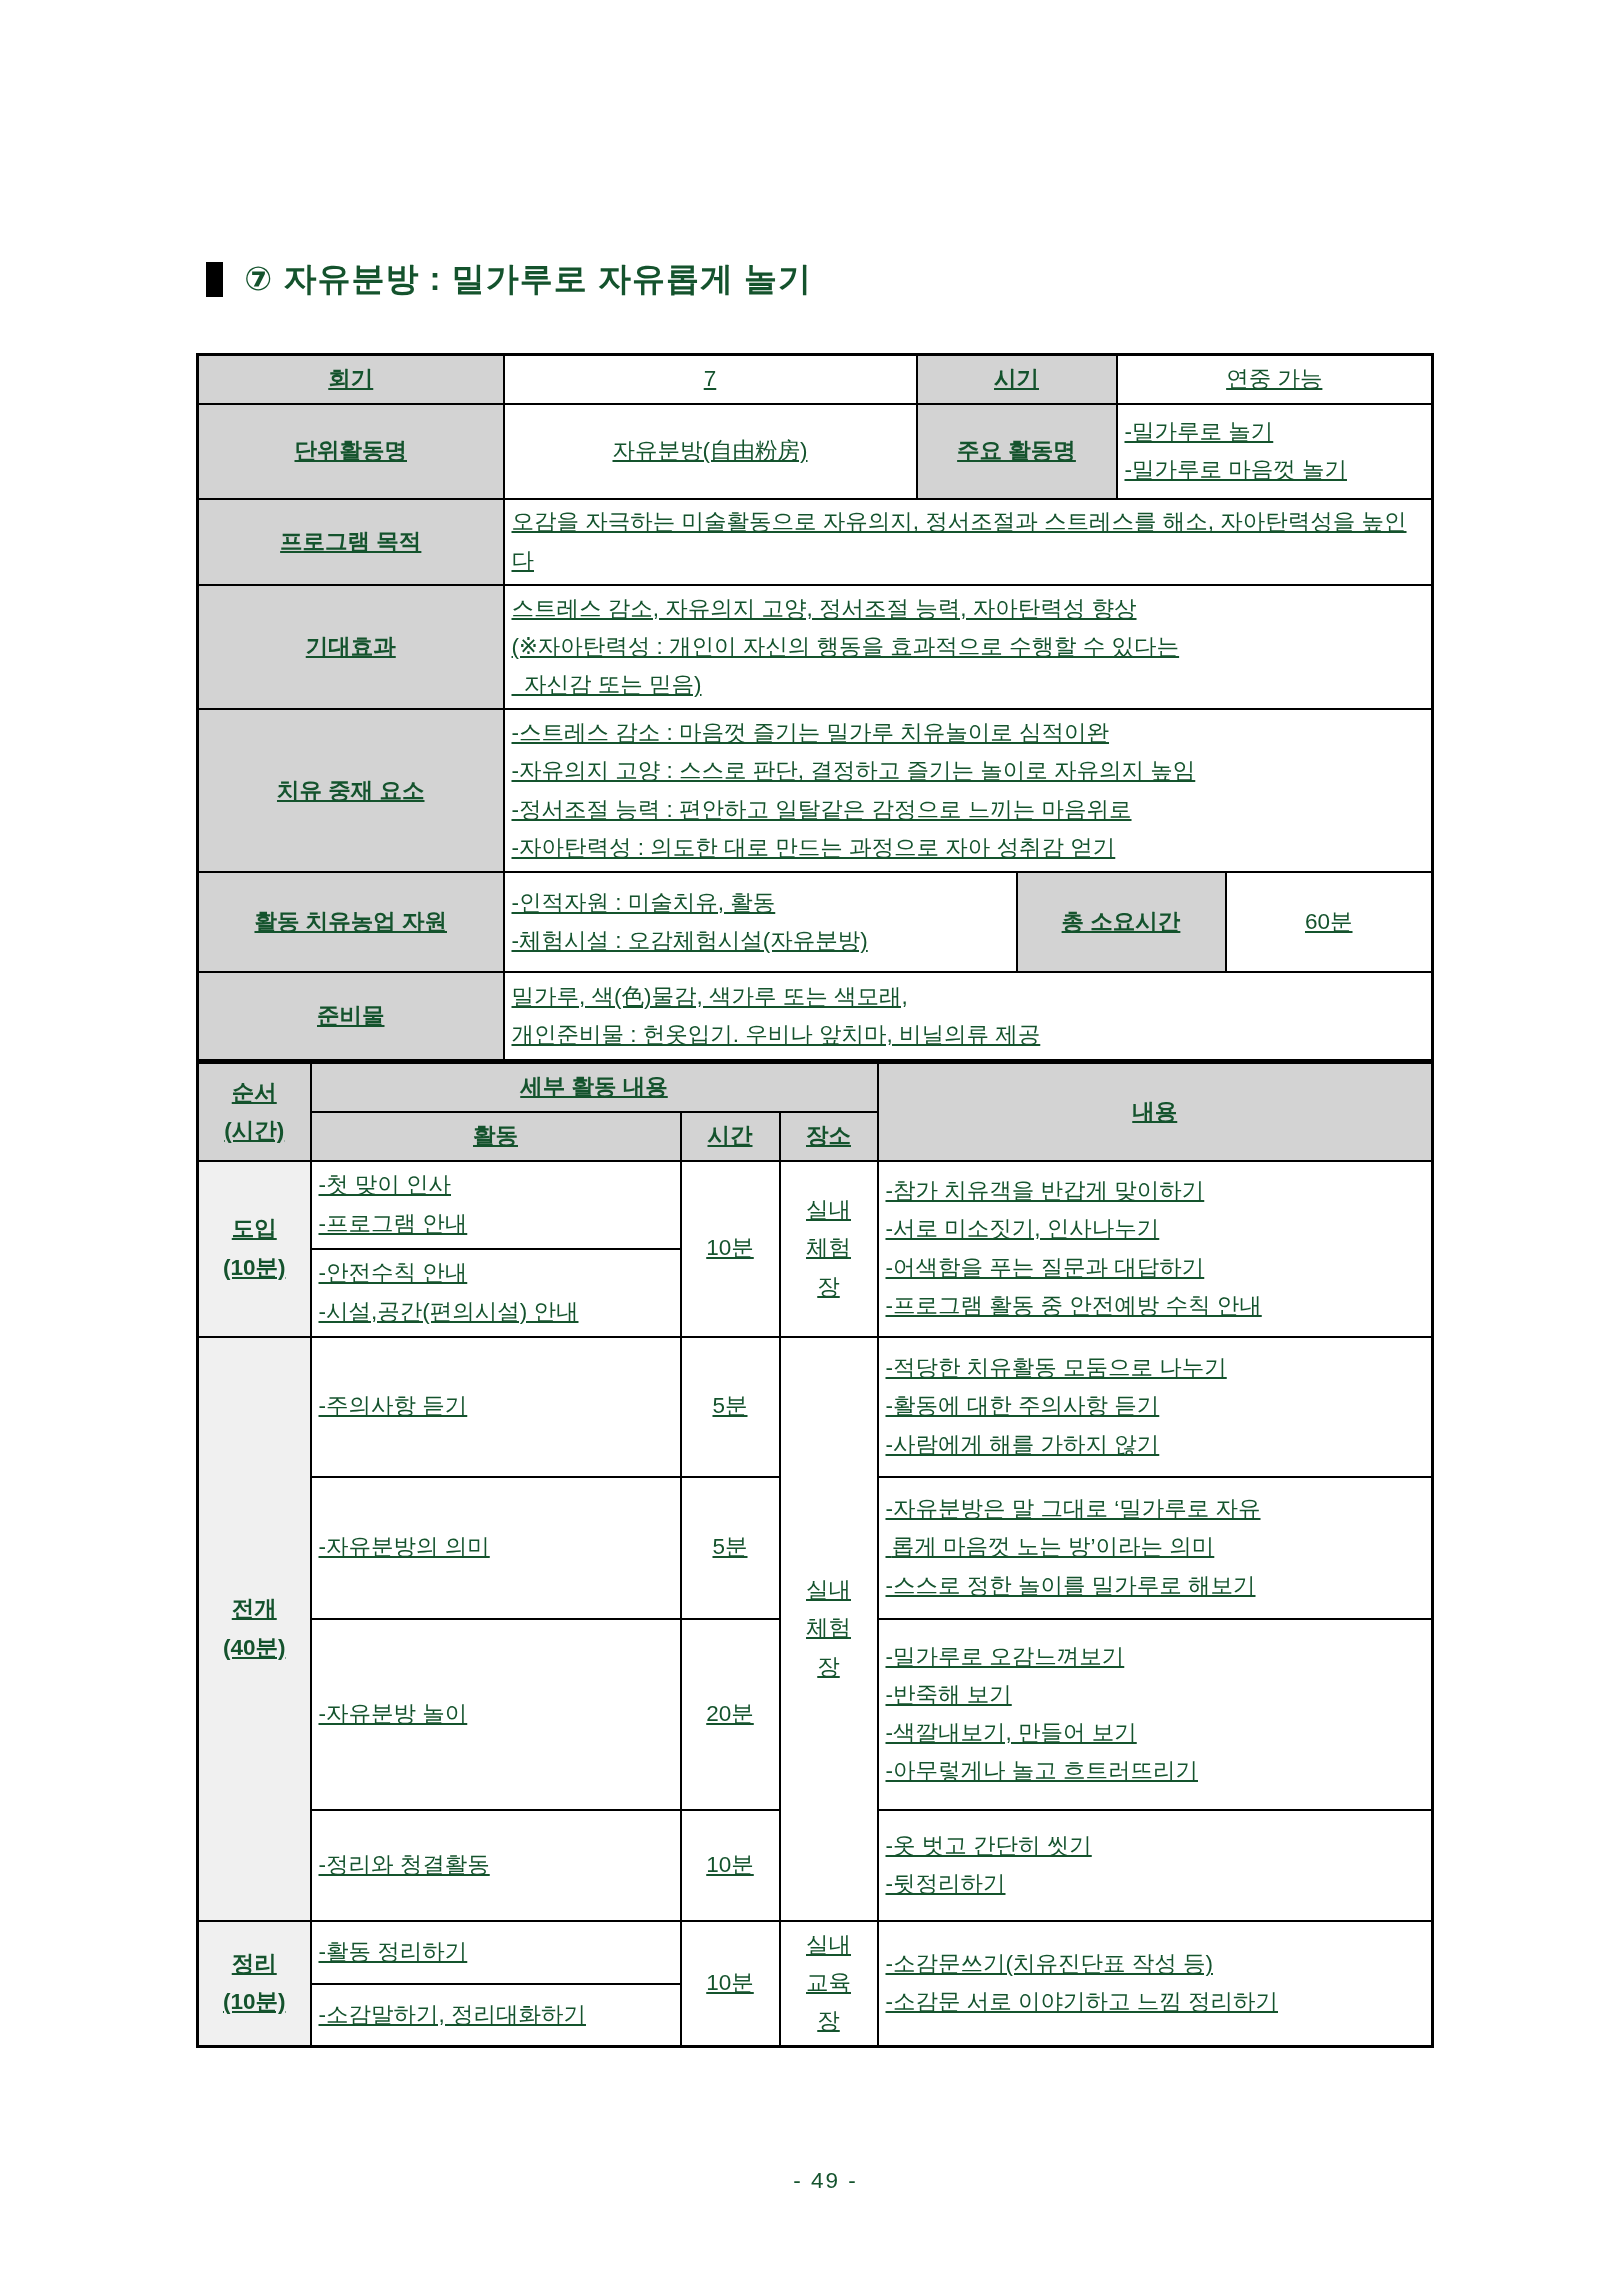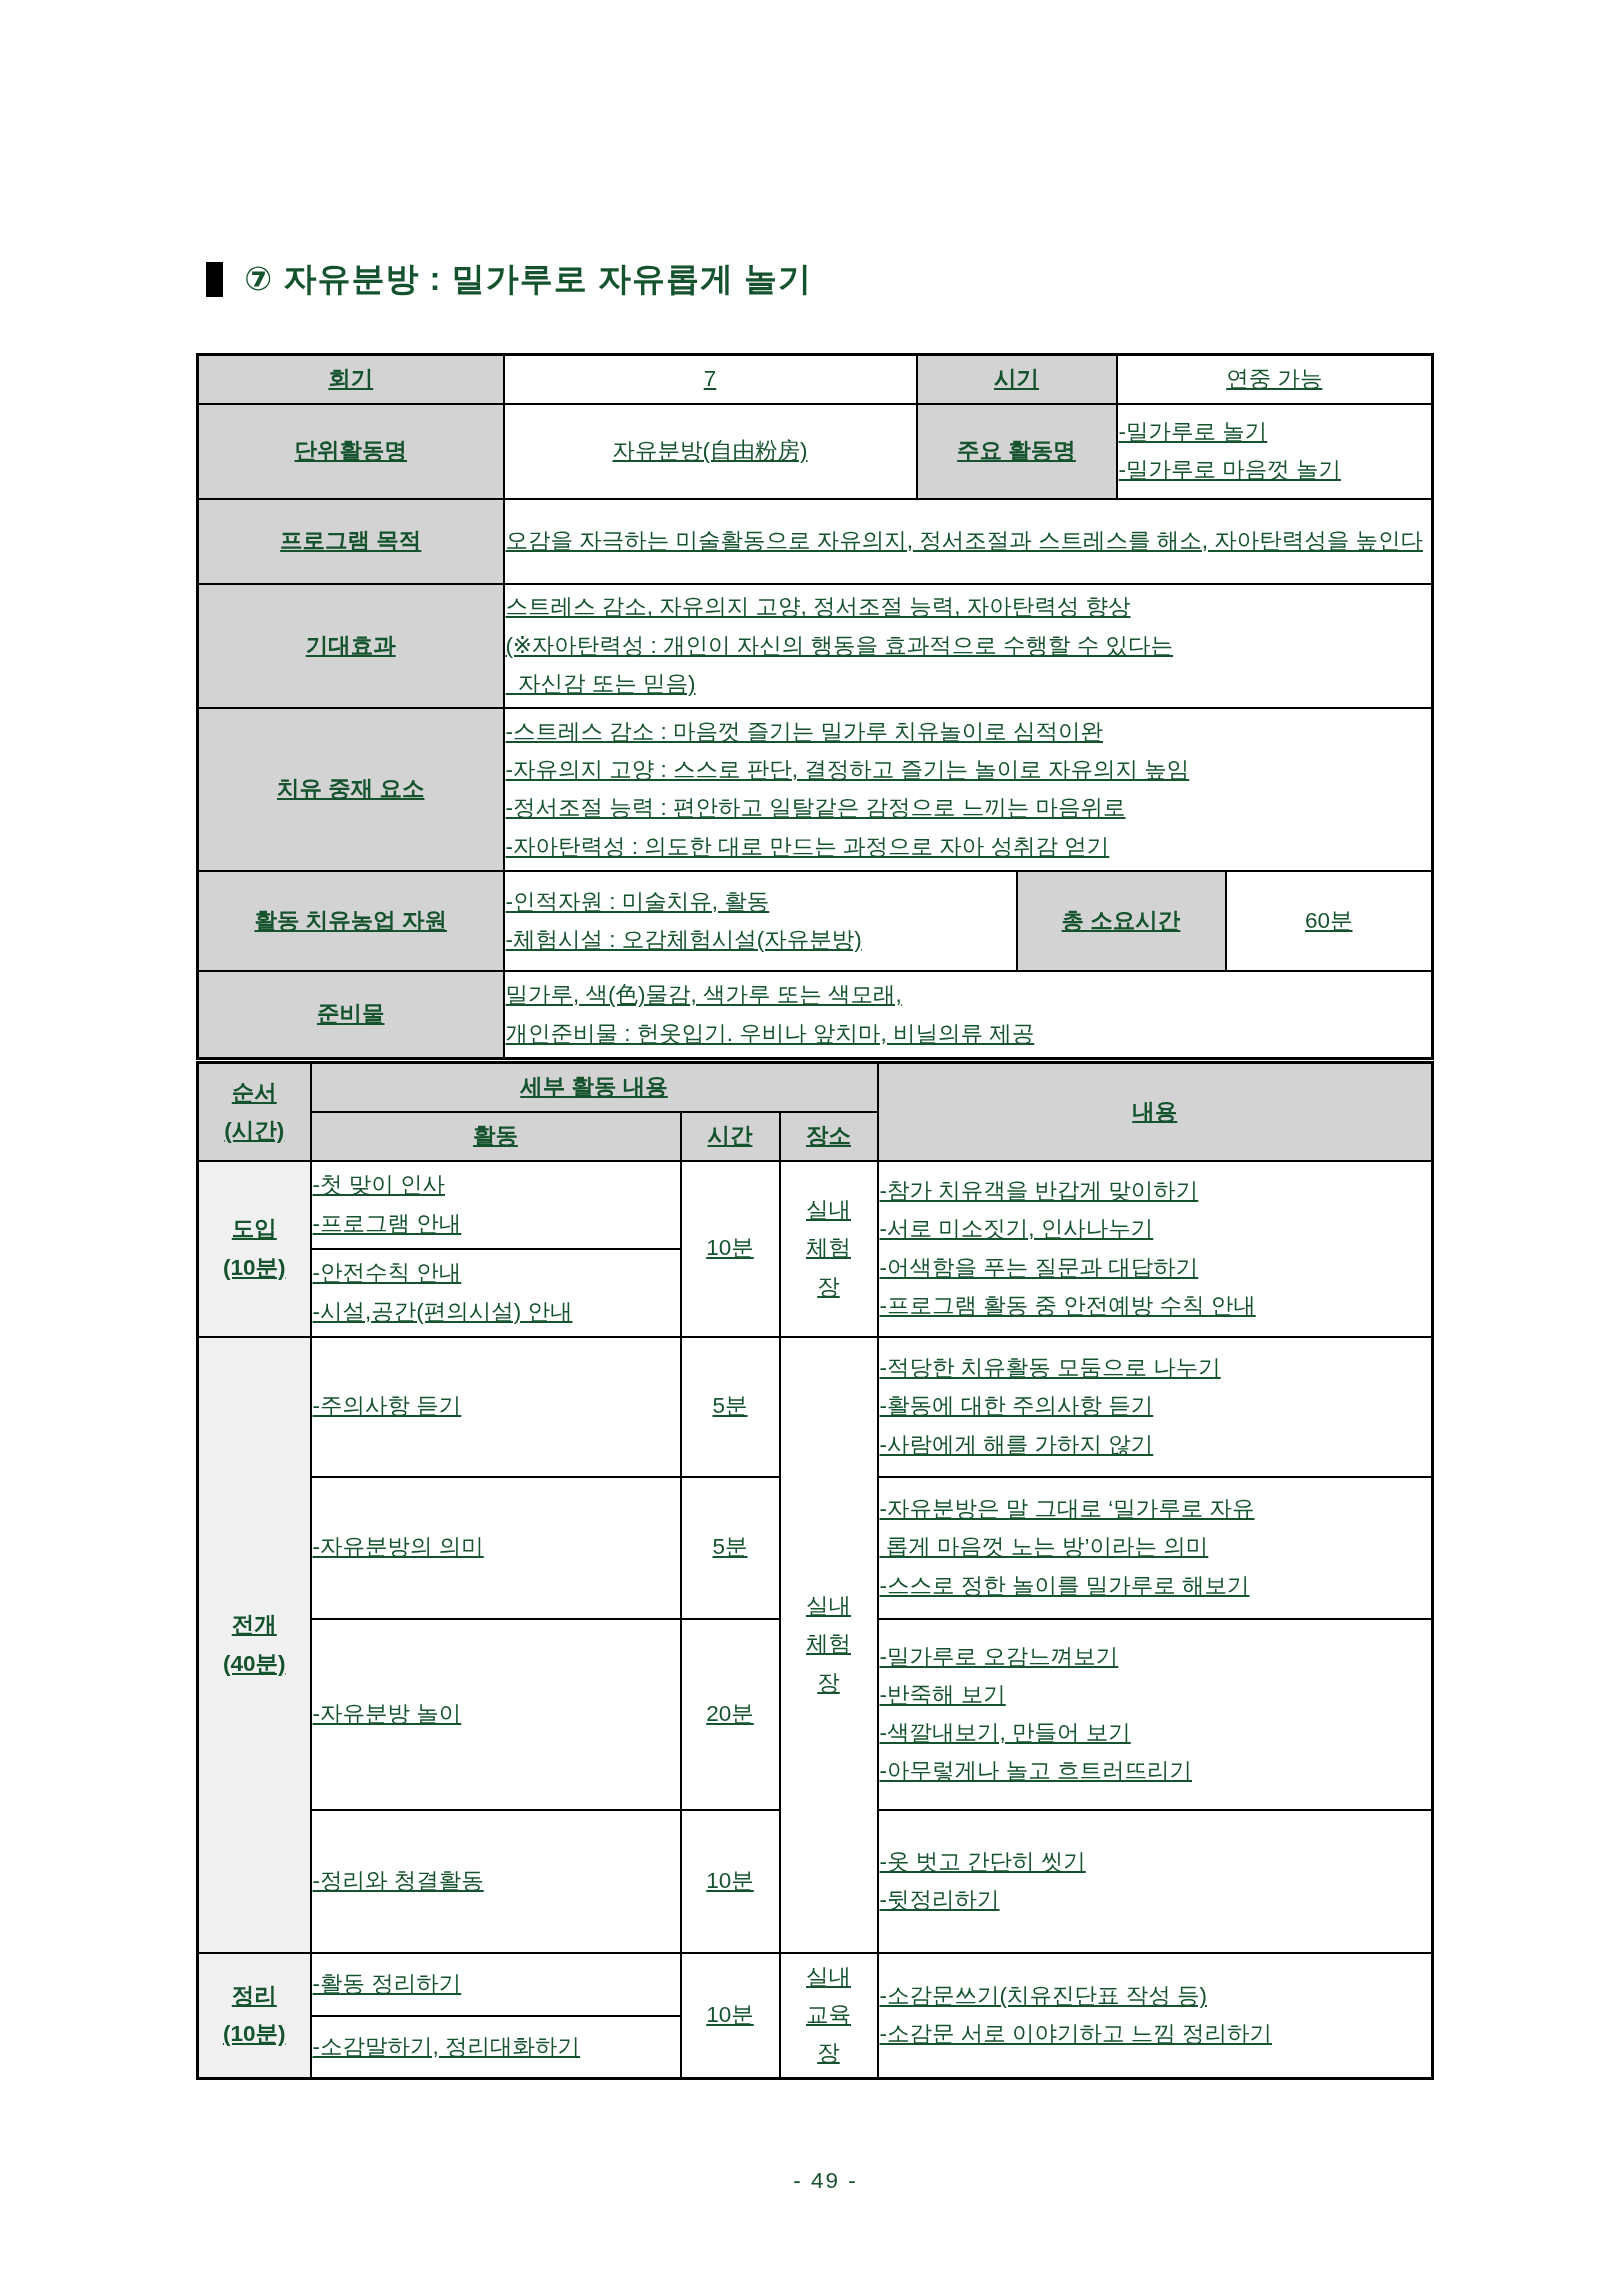--- a/index.html
+++ b/index.html
@@ -55,21 +55,21 @@
     text-align:center;
   }
   .stage{
     background:#f0f0f0;
     font-weight:bold;
     text-align:center;
     white-space:pre-wrap;
   }
   .ctr{ text-align:center; }
   .val{ white-space:pre-wrap; display:block; }
-  .pad{ padding-left:1px; padding-right:7.8px; }
+  .pad{ padding-left:7px; padding-right:7.8px; }
   .hdr-bottom{ border-bottom-width:2.9px; }
   .footer{
     position:absolute;
     top:2168px;
     left:16px;
     width:100%;
     text-align:center;
     font-size:22.5px;
     letter-spacing:2px;
   }
@@ -281,21 +281,21 @@
         <td class="ctr">
             <span class="val">20분</span>
           </td>
         <td class="pad">
             <span class="val">-밀가루로 오감느껴보기
 -반죽해 보기
 -색깔내보기, 만들어 보기
 -아무렇게나 놀고 흐트러뜨리기</span>
           </td>
       </tr>
-      <tr style="height:143px">
+      <tr style="height:111px">
         <td class="pad">
             <span class="val">-정리와 청결활동</span>
           </td>
         <td class="ctr">
             <span class="val">10분</span>
           </td>
         <td class="pad">
             <span class="val">-옷 벗고 간단히 씻기
 -뒷정리하기</span>
           </td>

